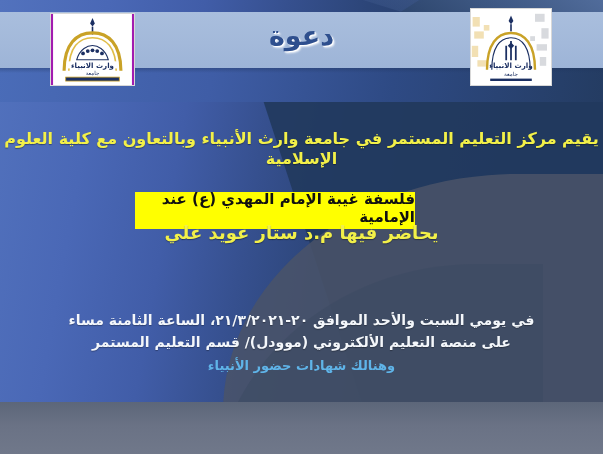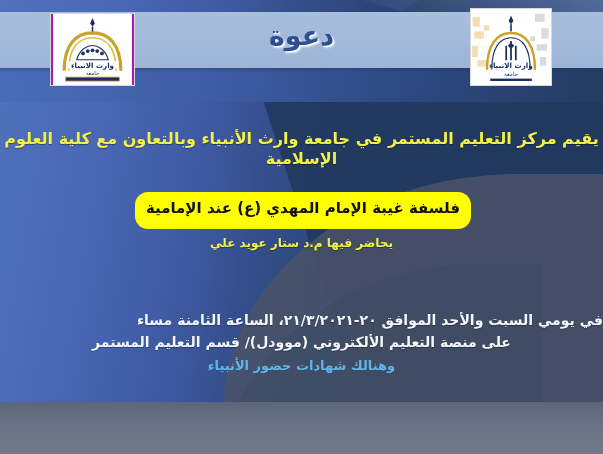--- a/index.html
+++ b/index.html
@@ -144,50 +144,49 @@
     line-height: 1.25;
   }
   .yellow-text {
     color: #f2f049;
     font-size: 16px;
     font-weight: 700;
     text-shadow: 0 1px 1px rgba(0,0,0,.35);
   }
   .l1 { top: 129px; }
   .l2 { top: 158px; }
-  .l3 { top: 236px; font-size: 12px; }
+  .l3 { top: 222px; font-size: 18px; }
 
   .highlight-box {
     position: absolute;
     left: 135px;
     top: 192px;
-    width: 336px;
+    width: 280px;
     height: 37px;
     background: #ffff00;
     box-sizing: border-box;
     display: flex;
     align-items: center;
     justify-content: center;
     direction: rtl;
-    border-radius: 13px;
   }
   .highlight-text {
     color: #111111;
     font-size: 15px;
     font-weight: 700;
     padding-bottom: 6px;
   }
 
   .white-text {
     color: #f4f7fb;
     font-size: 14px;
     font-weight: 700;
     text-shadow: 0 1px 1px rgba(0,0,0,.3);
   }
-  .b1 { top: 312px; text-align: right; }
+  .b1 { top: 312px; }
   .b2 { top: 334px; }
   .cyan-text {
     color: #5fb4e8;
     font-size: 13px;
     font-weight: 700;
   }
   .b3 { top: 358px; }
 
 </style>
 </head>

